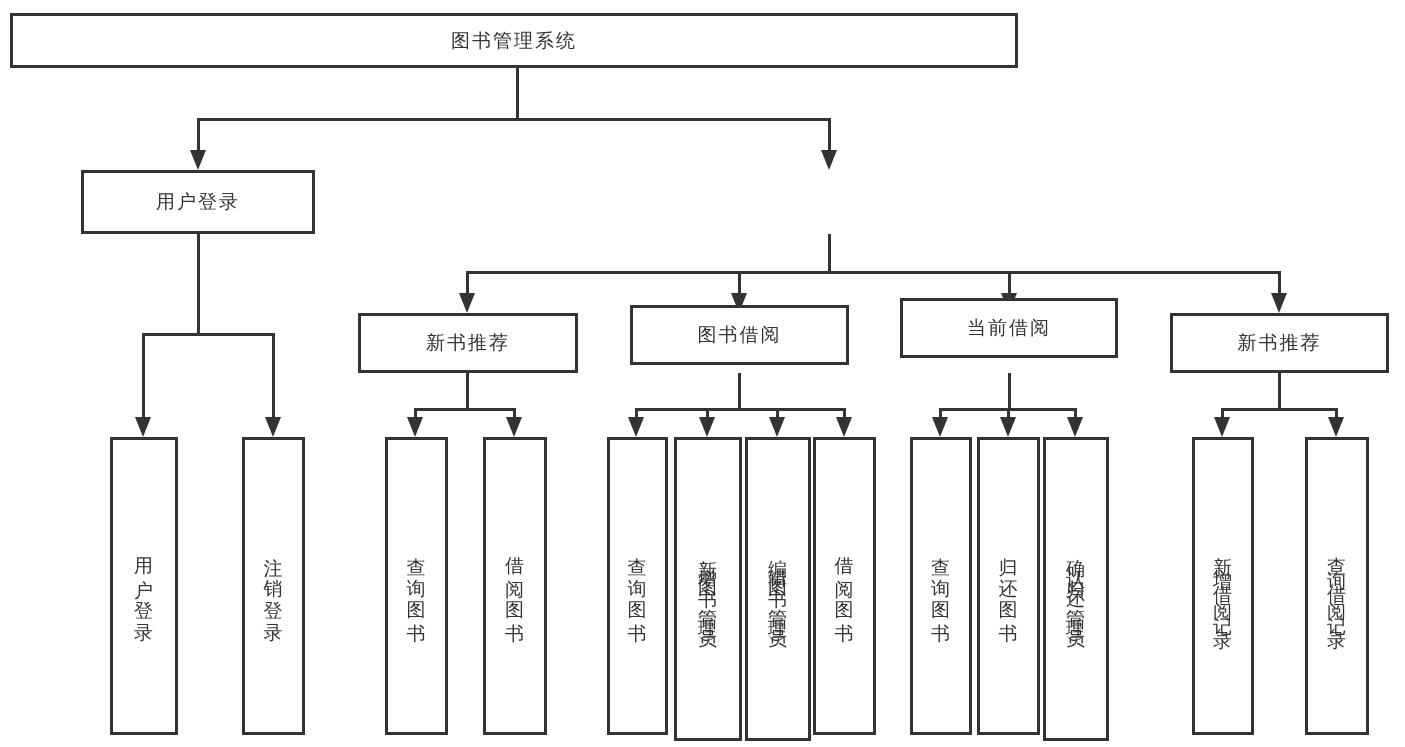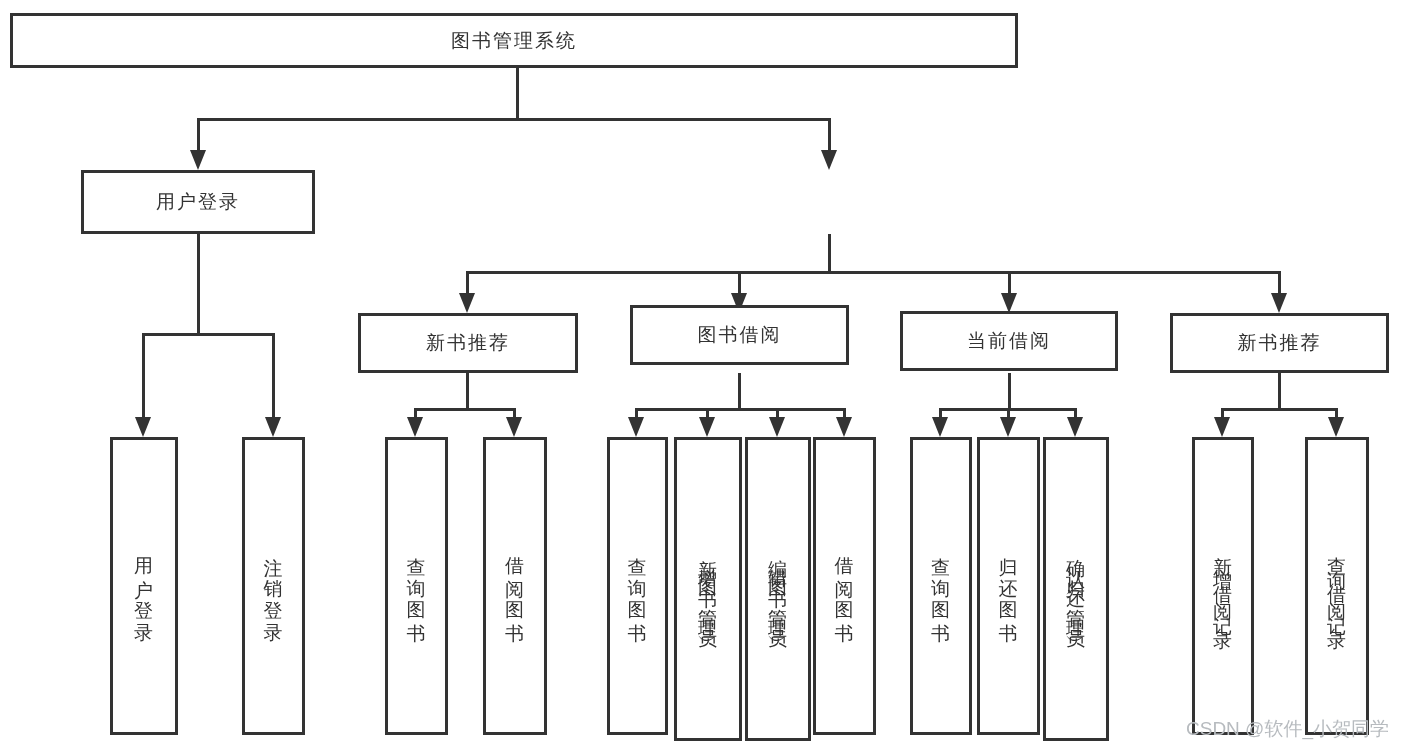--- a/index.html
+++ b/index.html
@@ -66,21 +66,21 @@
   <div class="arrow" style="left:459px;top:293px;"></div>
   <div class="vline" style="left:738px;top:271px;height:22px;"></div>
   <div class="arrow" style="left:731px;top:293px;"></div>
   <div class="vline" style="left:1008px;top:271px;height:22px;"></div>
   <div class="arrow" style="left:1001px;top:293px;"></div>
   <div class="vline" style="left:1278px;top:271px;height:22px;"></div>
   <div class="arrow" style="left:1271px;top:293px;"></div>
 
   <div class="node" style="left:358px;top:313px;width:220px;height:60px;">新书推荐</div>
   <div class="node" style="left:630px;top:305px;width:219px;height:60px;">图书借阅</div>
-  <div class="node" style="left:900px;top:311px;width:218px;height:60px;">当前借阅</div>
+  <div class="node" style="left:900px;top:298px;width:218px;height:60px;">当前借阅</div>
   <div class="node" style="left:1170px;top:313px;width:219px;height:60px;">新书推荐</div>
 
   <div class="vline" style="left:466px;top:373px;height:36px;"></div>
   <div class="hline" style="left:415px;top:408px;width:101px;"></div>
   <div class="vline" style="left:414px;top:408px;height:10px;"></div>
   <div class="arrow" style="left:407px;top:417px;"></div>
   <div class="vline" style="left:513px;top:408px;height:10px;"></div>
   <div class="arrow" style="left:506px;top:417px;"></div>
 
   <div class="vline" style="left:738px;top:373px;height:36px;"></div>
@@ -147,15 +147,14 @@
     <span>确认归还（管理员）</span>
   </div>
 
   <div class="leaf ls6" style="left:1192px;top:437px;width:62px;height:298px;">
     <span>新增借阅记录</span>
   </div>
   <div class="leaf ls6" style="left:1305px;top:437px;width:64px;height:298px;">
     <span>查询借阅记录</span>
   </div>
 
-  <div class="watermark">CSDN @软件_小贺同学</div>
 
 </div>
 
 </body></html>

